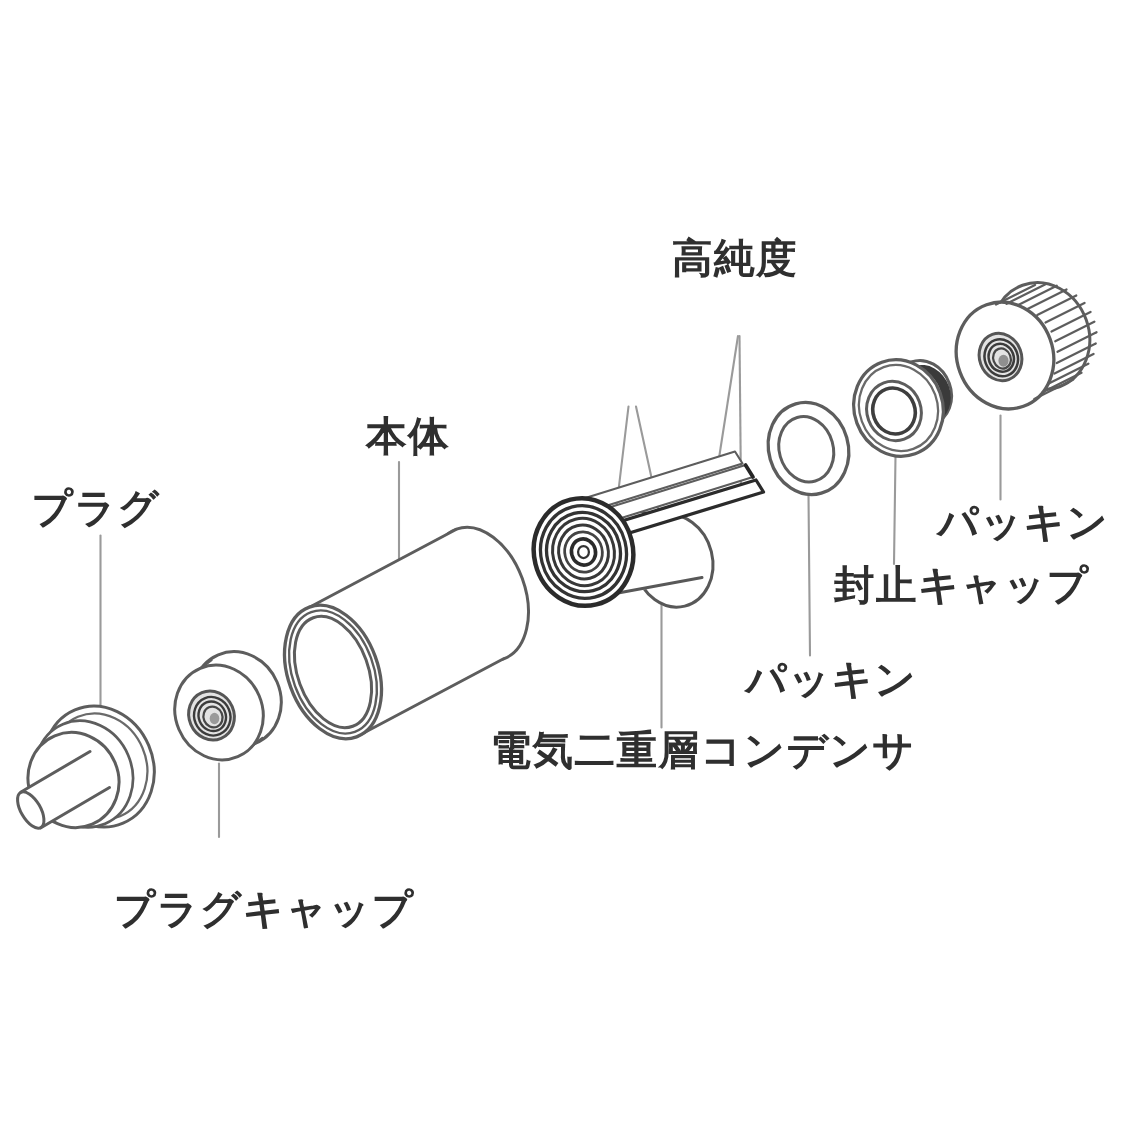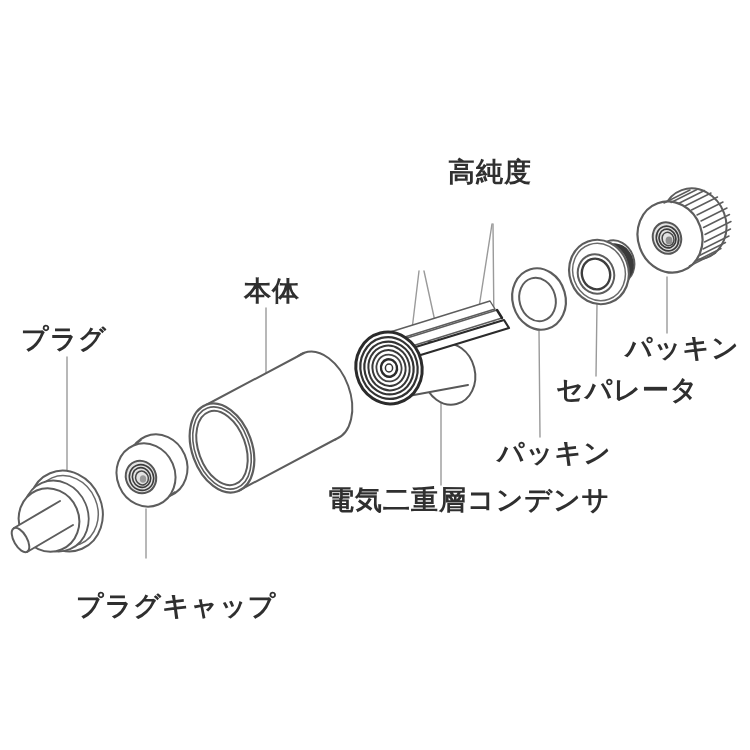--- a/index.html
+++ b/index.html
@@ -142,17 +142,17 @@
     </g>
   </svg>
 
   <div class="lbl" style="left:21px;top:326px;">プラグ</div>
   <div class="lbl" style="left:76px;top:560px;margin-top:33px;">プラグキャップ</div>
   <div class="lbl" style="left:244px;top:278px;">本体</div>
   <div class="lbl" style="left:448px;top:159px;">
     <span>高純度</span>
   </div>
   <div class="lbl" style="left:625px;top:335px;">パッキン</div>
-  <div class="lbl" style="left:556px;top:377px;">セパレータ</div>
+  <div class="lbl" style="left:556px;top:377px;">封止キャップ</div>
   <div class="lbl" style="left:327px;top:487px;">電気二重層コンデンサ</div>
   <div class="lbl" style="left:497px;top:440px;">パッキン</div>
 
 </div>
 
 </body></html>

